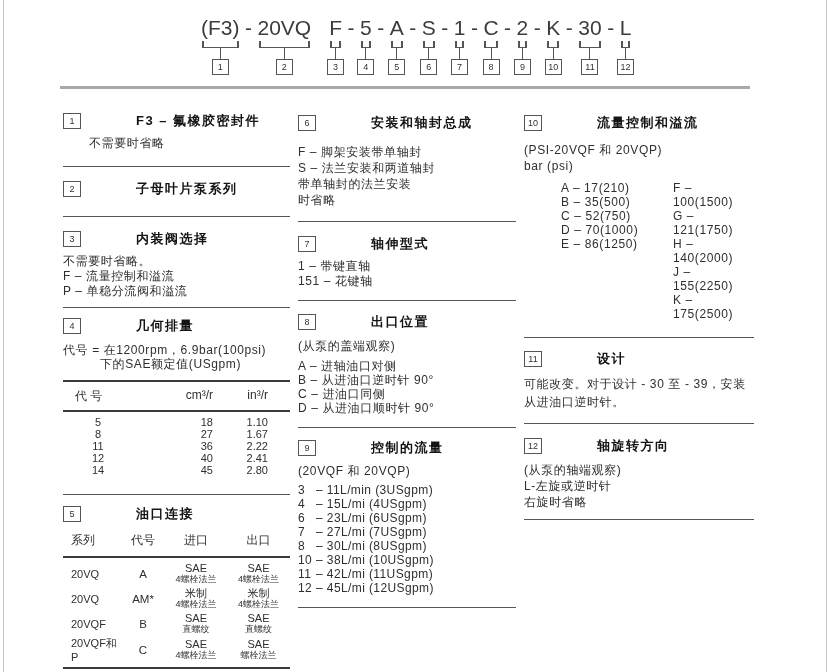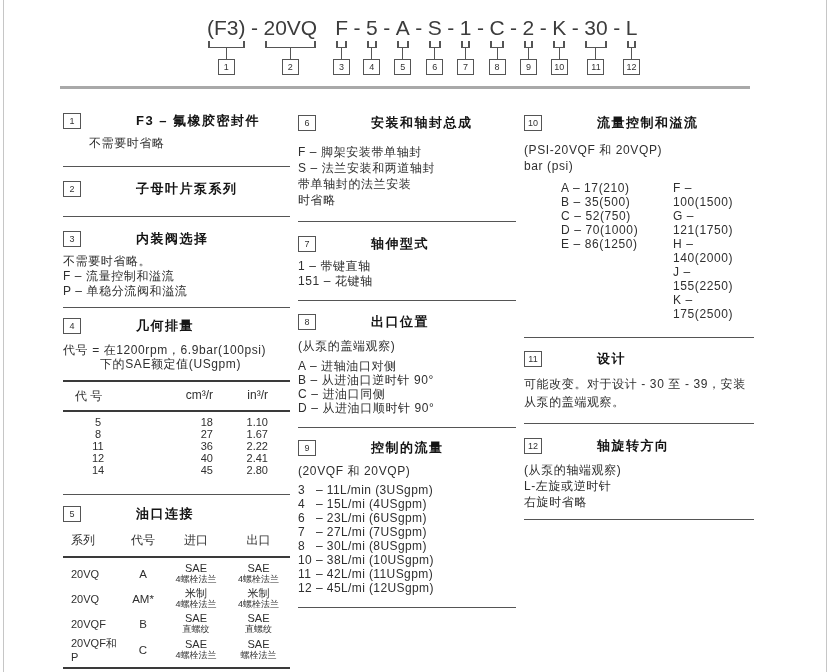--- a/index.html
+++ b/index.html
@@ -3,21 +3,21 @@
 <meta charset="utf-8">
 <style>
   html,body { margin:0; padding:0; width:830px; height:672px; background:#ffffff; overflow:hidden; }
   body { position:relative; font-family:"Liberation Sans","DejaVu Sans",sans-serif; color:#2f2f2f; }
 
   .page-border { position:absolute; top:0; width:1px; height:672px; background:#c6c6c6; }
   .pb-left { left:3px; } .pb-right { left:826px; }
   .top-rule { position:absolute; left:60px; top:86px; width:690px; height:3px; background:#a9a9a9; }
 
   
-  .code-area { position:absolute; left:204px; top:16px; display:flex; align-items:flex-start; }
+  .code-area { position:absolute; left:198px; top:16px; display:flex; align-items:flex-start; }
   .code-seg { display:flex; flex-direction:column; }
   .code-text { font-size:21px; color:#3c3c3c; text-align:center; padding:0 3px; line-height:24px; }
   .bracket { height:6px; margin:1px 4px 0 4px; border-left:2px solid #555; border-right:2px solid #555; border-bottom:1px solid #555; }
   .stem { width:1px; height:11px; background:#555; align-self:center; }
   .numbox { align-self:center; width:15px; height:14px; border:1px solid #555; font-size:9px; line-height:14px; text-align:center; color:#333; }
   .code-sep { font-size:21px; color:#3c3c3c; line-height:24px; min-width:12px; text-align:center; }
 
   
   .col { position:absolute; top:96px; }
   .col-left  { left:63px;  width:227px; }
@@ -443,21 +443,21 @@
     </div>
   </div>
   <hr class="divider div-i">
 
   <div class="sec-head s11-head">
     <span class="nbox">11</span>
     <span class="sec-title">设计</span>
   </div>
   <div class="s11-lines">
     <div class="bline">可能改变。对于设计 - 30 至 - 39，安装</div>
-    <div class="bline">从泵的盖端观察。</div>
+    <div class="bline">从进油口逆时针。</div>
   </div>
   <hr class="divider div-j">
 
   <div class="sec-head s12-head">
     <span class="nbox">12</span>
     <span class="sec-title">轴旋转方向</span>
   </div>
   <div class="s12-lines">
     <div class="bline">(从泵的轴端观察)</div>
     <div class="bline">L-左旋或逆时针</div>

